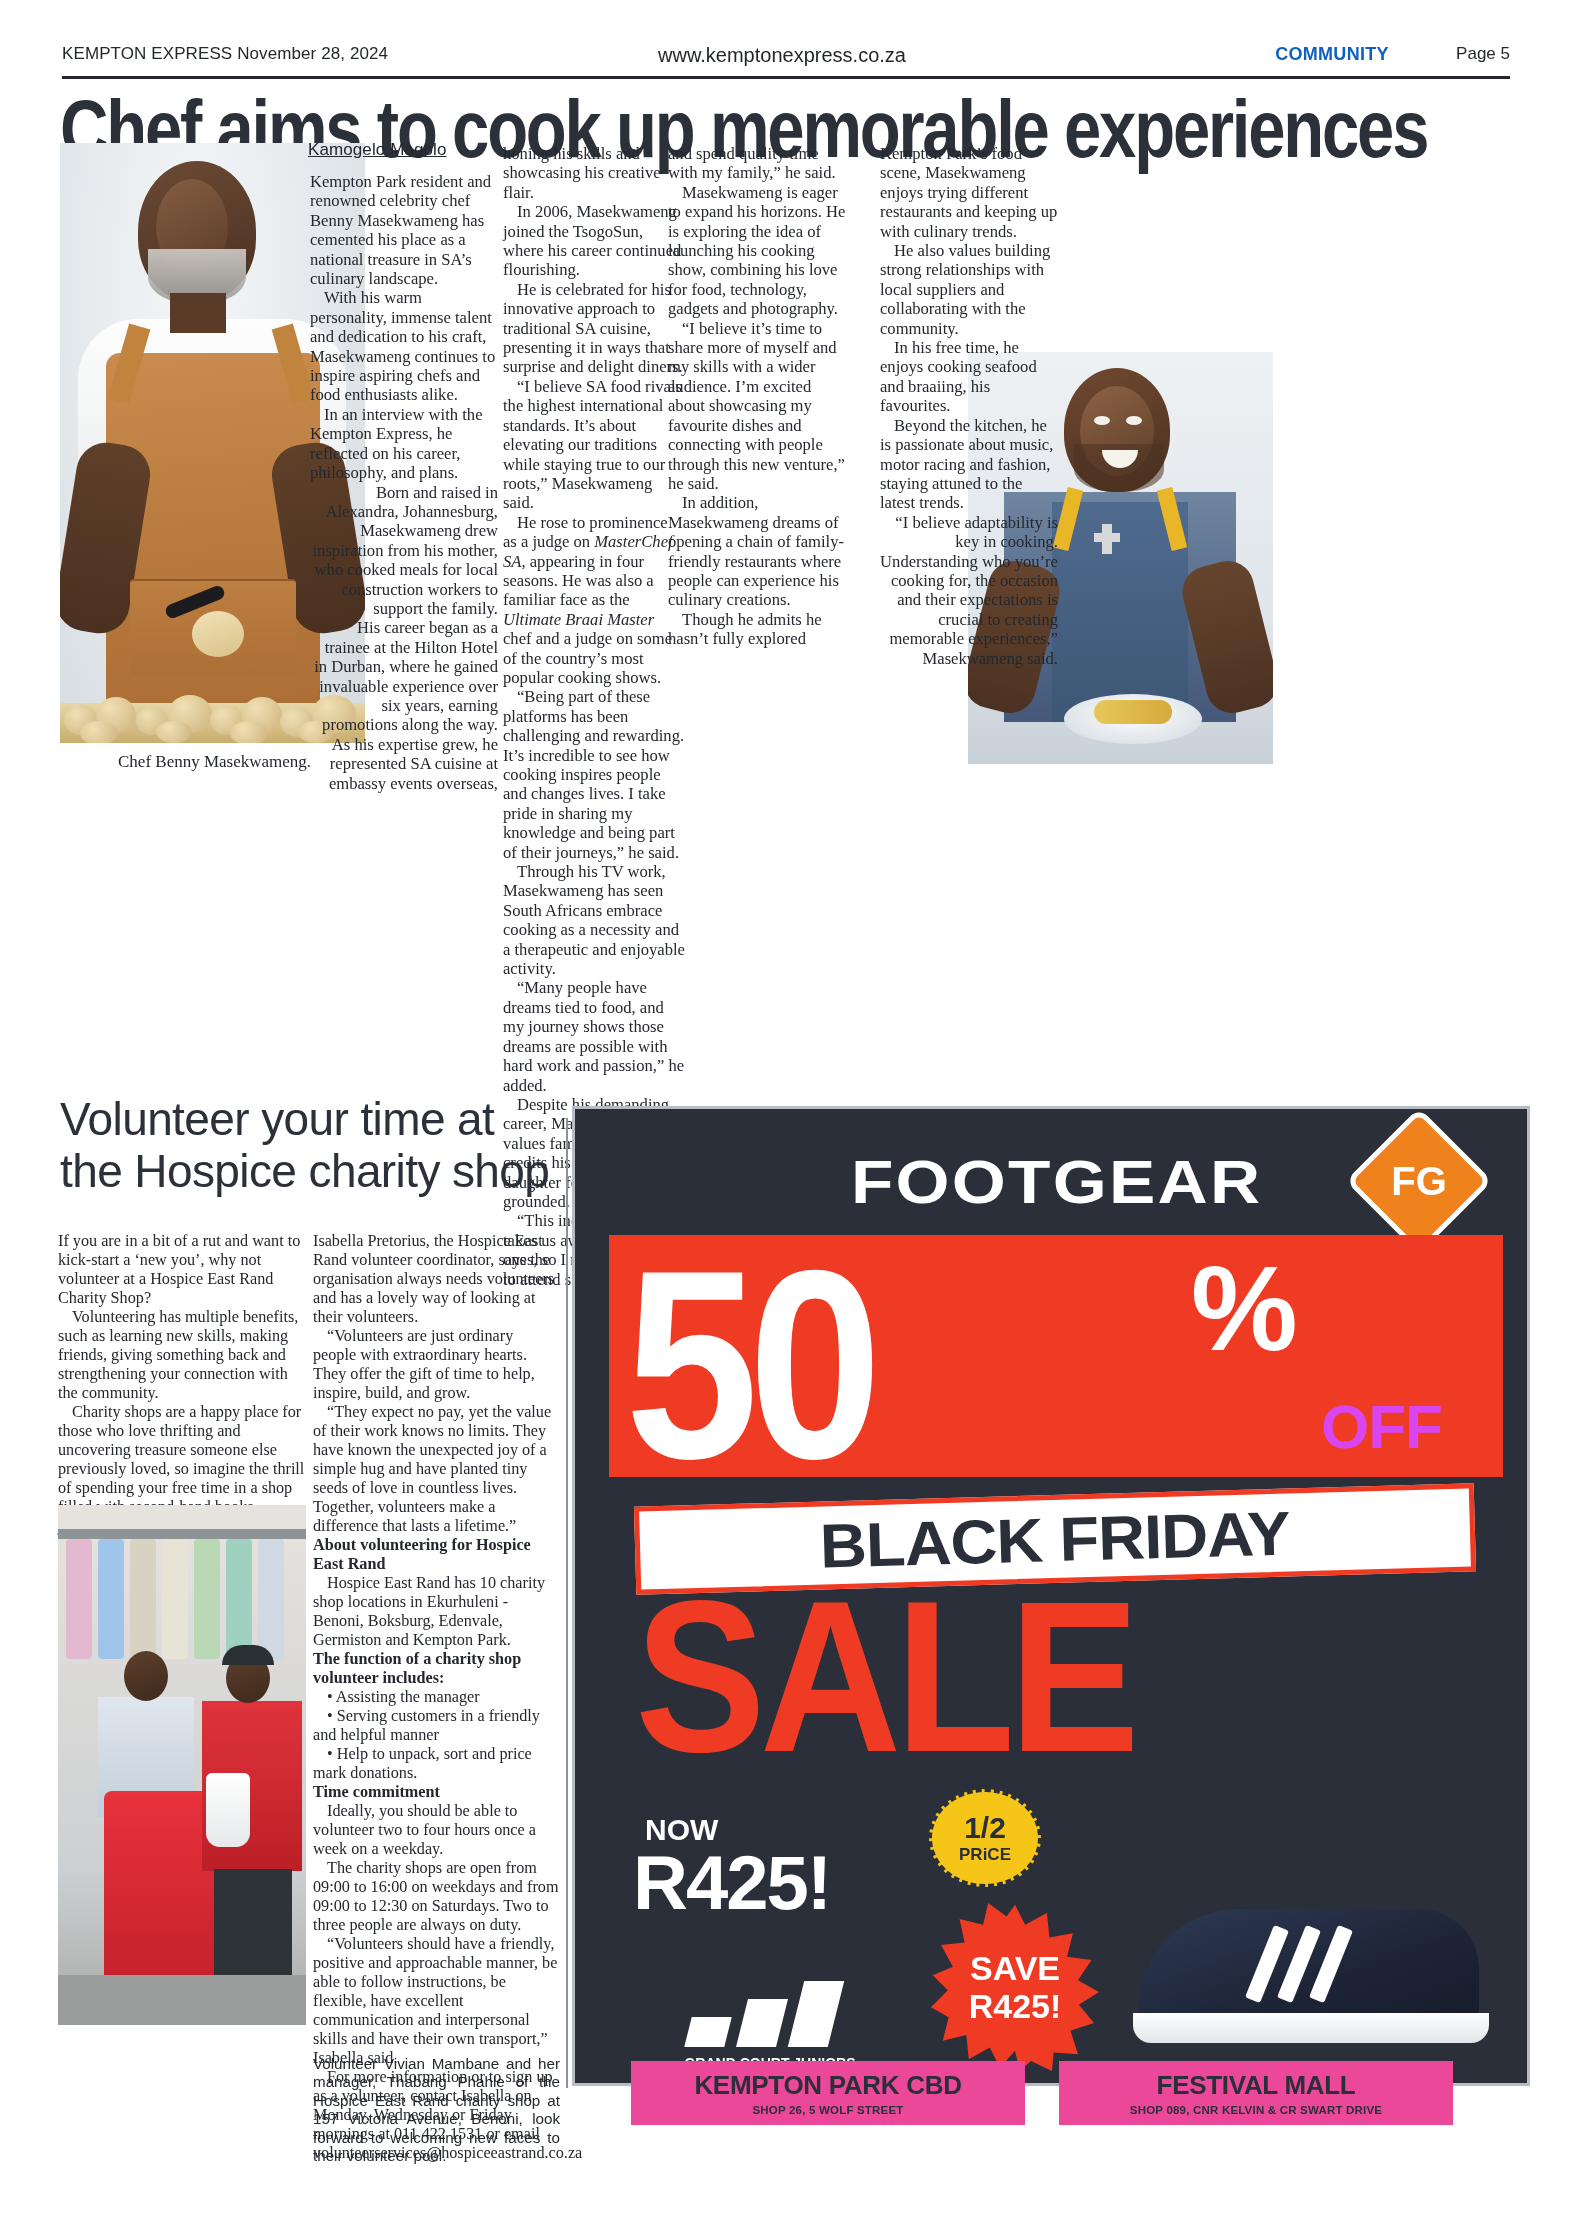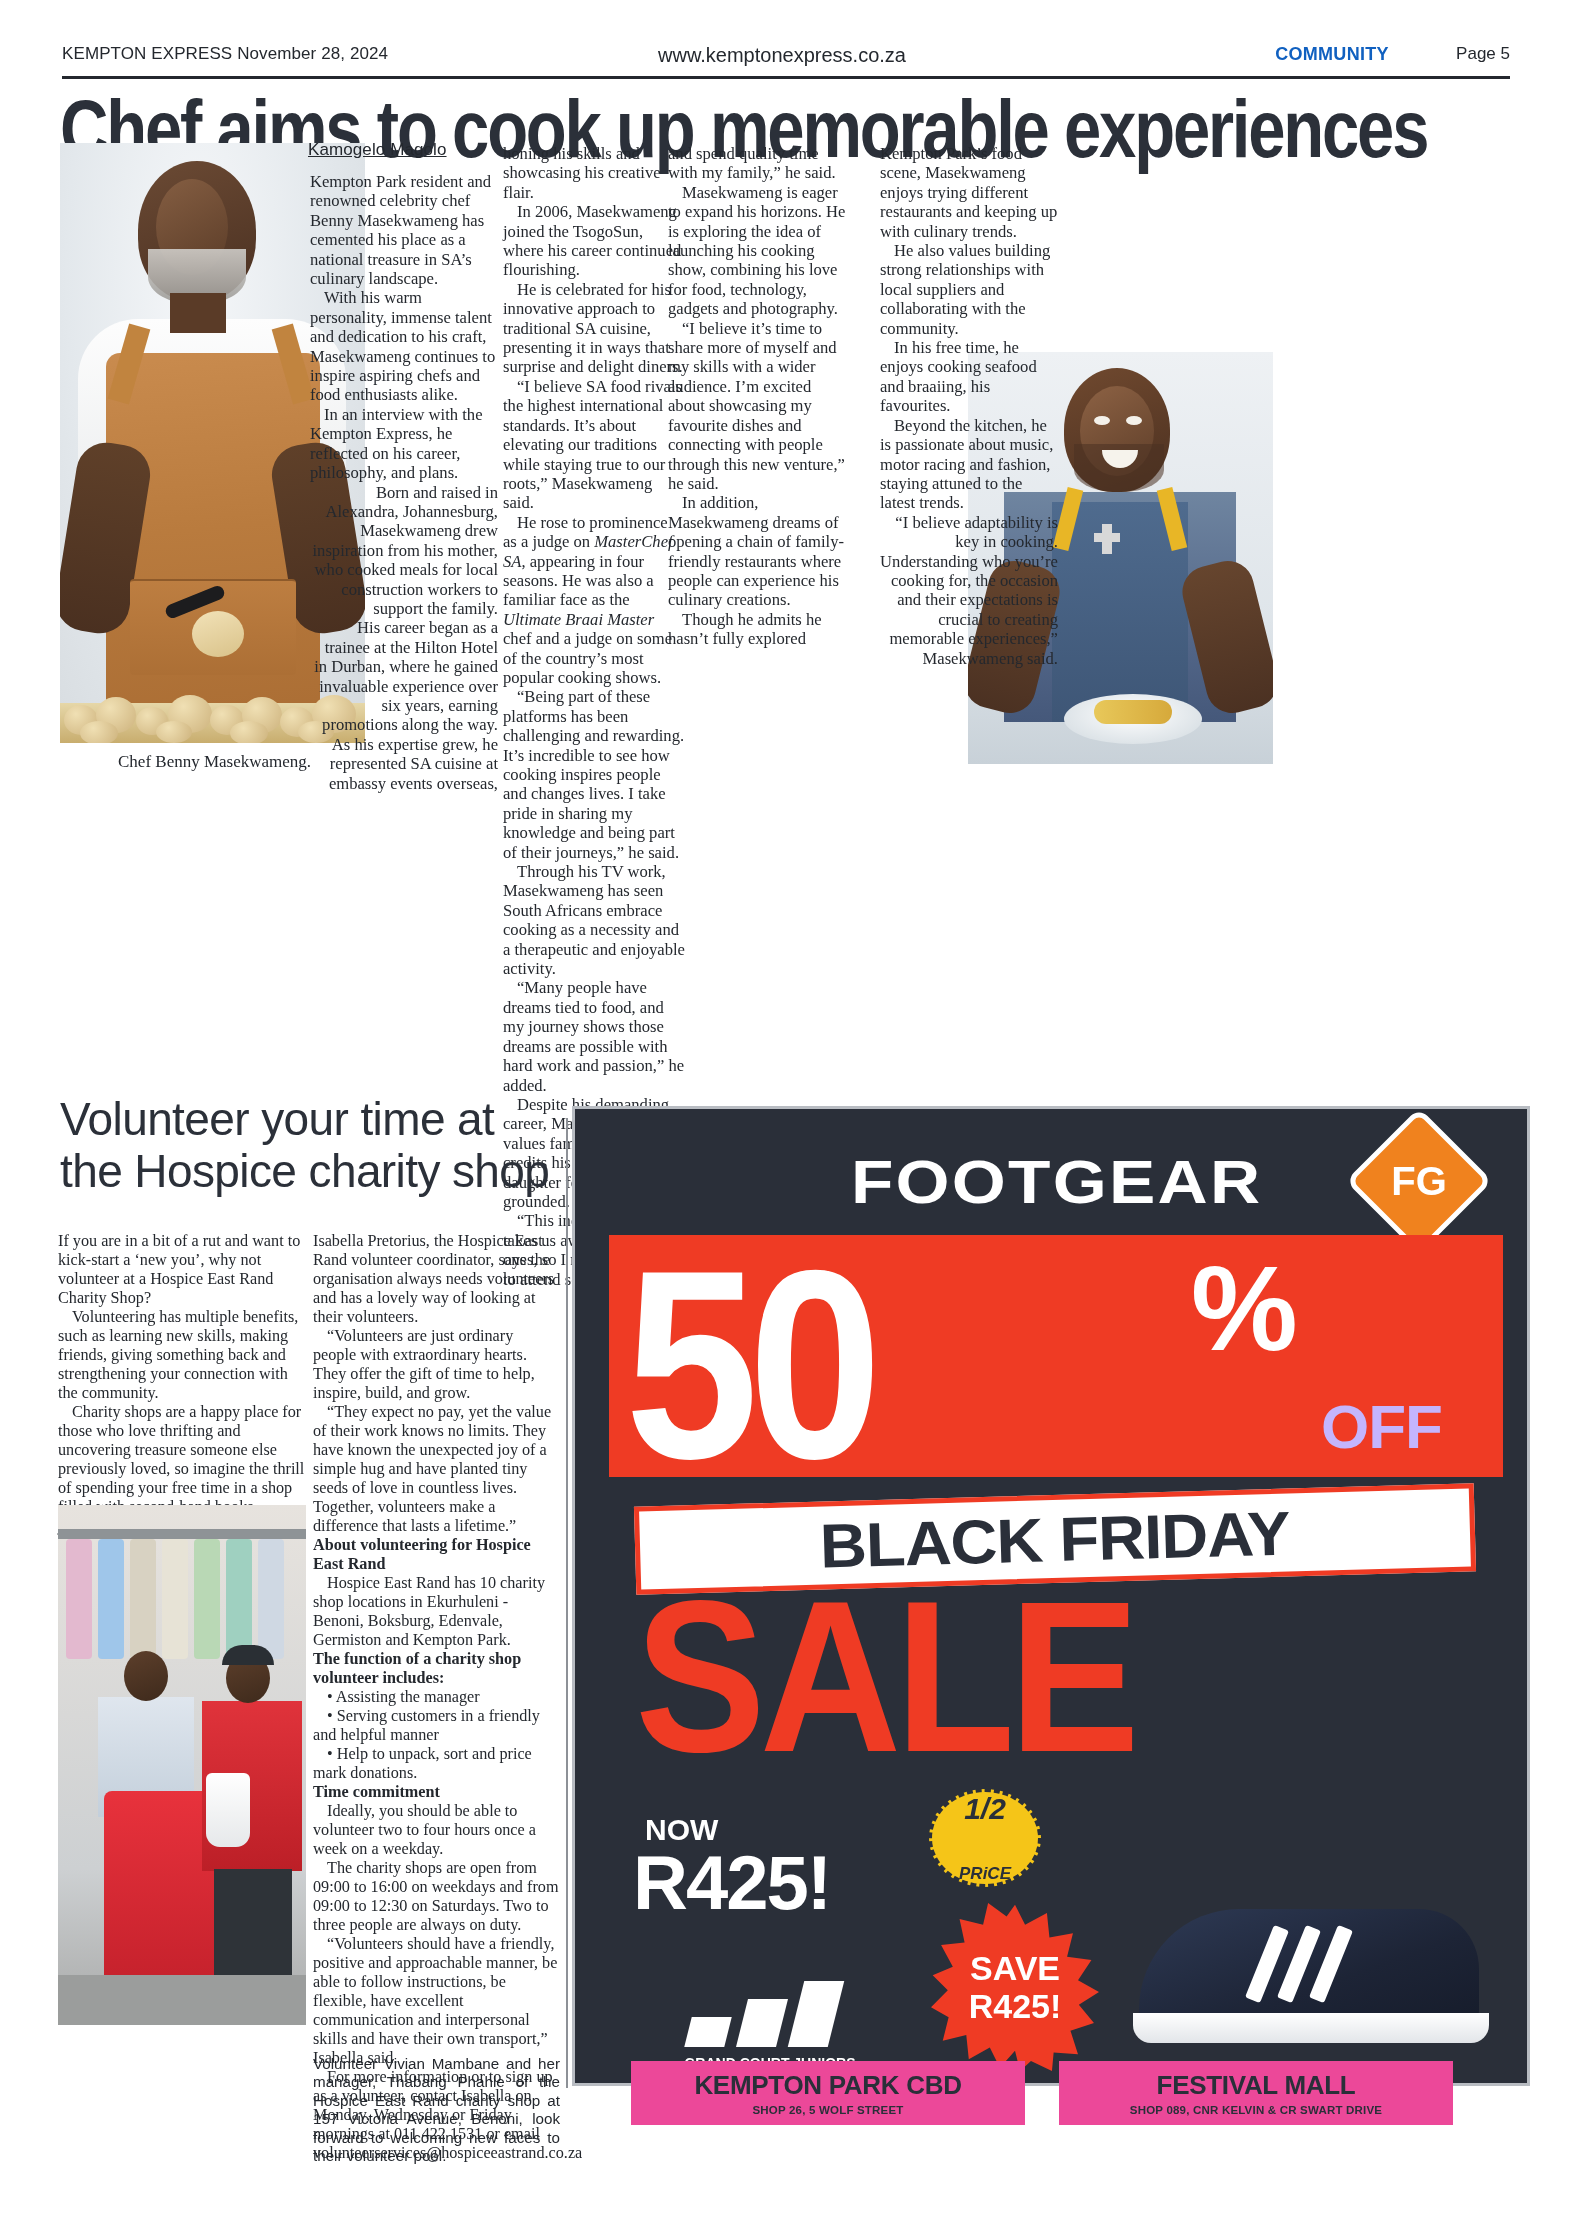--- a/index.html
+++ b/index.html
@@ -229,21 +229,21 @@
     font-family: "Liberation Sans", sans-serif; font-weight: bold;
     font-size: 240px; line-height: 256px; color:#ffffff; letter-spacing: -10px;
     transform: scaleY(1.12); transform-origin: left top;
   }
   .pct {
     position: absolute; left: 612px; top: 126px;
     font-family:"Liberation Sans", sans-serif; font-weight:bold; font-size:120px; color:#ffffff;
   }
   .off {
     position: absolute; left: 742px; top: 278px;
-    font-family:"Liberation Sans", sans-serif; font-weight:bold; font-size:62px; color:#c4b5fd;
+    font-family:"Liberation Sans", sans-serif; font-weight:bold; font-size:62px; color:#d946ef;
     letter-spacing: -1px;
   }
 
   .blackfriday {
     position: absolute; left: 56px; top: 382px; width: 840px; height: 88px;
     background: #ffffff; border: 5px solid #ef3b24; transform: rotate(-1.6deg);
     display:flex; align-items:center; justify-content:center;
   }
   .blackfriday span {
     font-family:"Liberation Sans", sans-serif; font-weight:bold; font-size:62px;
@@ -262,23 +262,22 @@
     font-family:"Liberation Sans", sans-serif; font-weight:bold; font-size:30px; color:#ffffff;
   }
   .price {
     position:absolute; left: 54px; top: 726px;
     font-family:"Liberation Sans", sans-serif; font-weight:bold; font-size:76px; color:#ffffff;
     letter-spacing: -2px;
   }
   .halfprice {
     position:absolute; left: 350px; top: 676px; width: 112px; height: 98px;
     background: #f5c518; border-radius: 50%;
-    display:flex; flex-direction:column; align-items:center; justify-content:space-between;
+    display:flex; flex-direction:column; align-items:center; justify-content:center;
     border: 3px dashed #2a2f39;
-    font-style: italic;
   }
   .halfprice .frac { font-family:"Liberation Sans", sans-serif; font-weight:bold; font-size:30px; color:#2a2f39;}
   .halfprice .pr   { font-family:"Liberation Sans", sans-serif; font-weight:bold; font-size:17px; color:#2a2f39;}
 
   .savestar {
     position:absolute; left: 352px; top: 790px; width: 168px; height: 168px;
   }
   .savestar .txt {
     position:absolute; inset:0; display:flex; flex-direction:column;
     align-items:center; justify-content:center;

